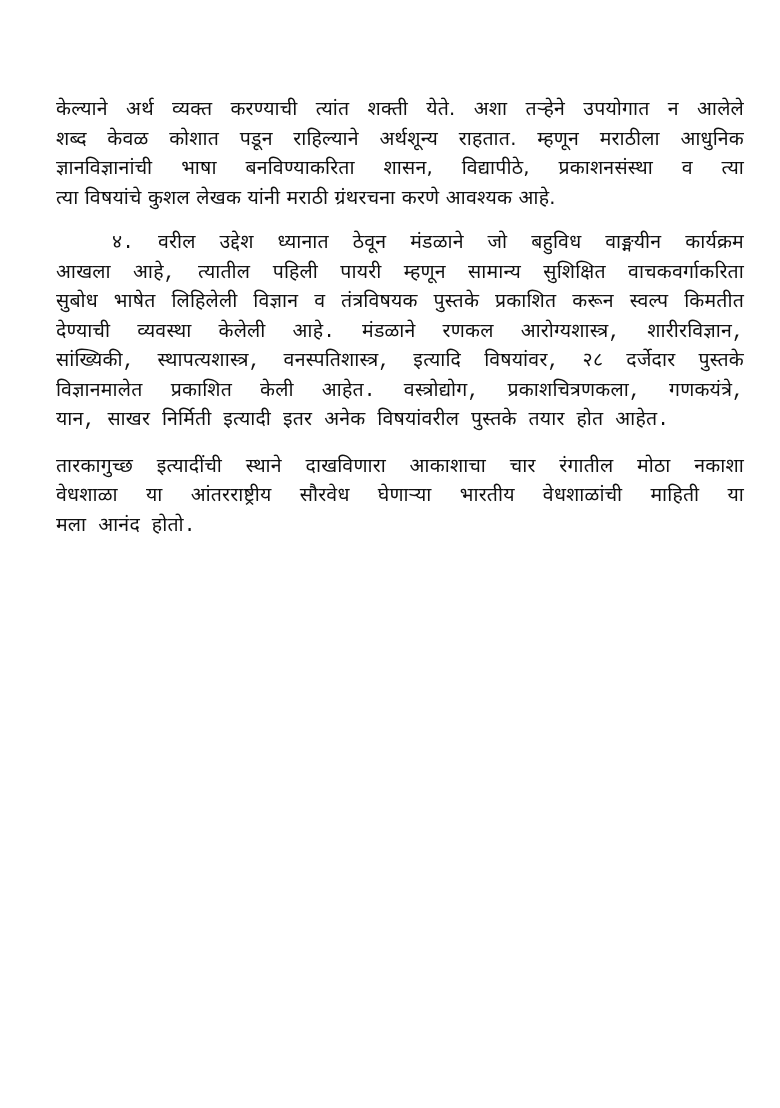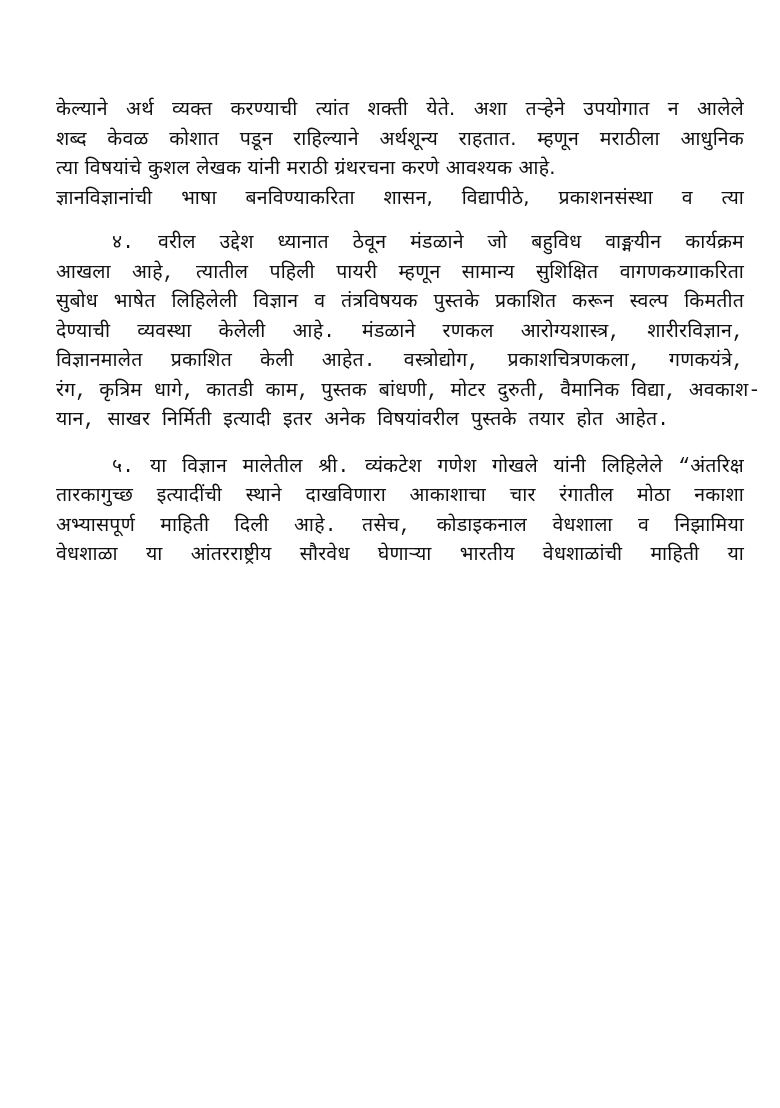--- a/index.html
+++ b/index.html
@@ -46,34 +46,33 @@
     }
   </style>
 </head>
 <body>
 
 <div class="page">
 
   <p class="para">
     <span class="line">केल्याने अर्थ व्यक्त करण्याची त्यांत शक्ती येते. अशा तऱ्हेने उपयोगात न आलेले</span>
     <span class="line">शब्द केवळ कोशात पडून राहिल्याने अर्थशून्य राहतात. म्हणून मराठीला आधुनिक</span>
+    <span class="line">ज्ञानविज्ञानांची भाषा बनविण्याकरिता शासन, विद्यापीठे, प्रकाशनसंस्था व त्या</span>
     <span class="line last">त्या विषयांचे कुशल लेखक यांनी मराठी ग्रंथरचना करणे आवश्यक आहे.</span>
-    <span class="line">ज्ञानविज्ञानांची भाषा बनविण्याकरिता शासन, विद्यापीठे, प्रकाशनसंस्था व त्या</span>
   </p>
 
   <p class="para">
     <span class="line indent">४. वरील उद्देश ध्यानात ठेवून मंडळाने जो बहुविध वाङ्मयीन कार्यक्रम</span>
-    <span class="line">आखला आहे, त्यातील पहिली पायरी म्हणून सामान्य सुशिक्षित वागणकय्गाकरिता</span>
+    <span class="line">आखला आहे, त्यातील पहिली पायरी म्हणून सामान्य सुशिक्षित वाचकवर्गाकरिता</span>
     <span class="line">सुबोध भाषेत लिहिलेली विज्ञान व तंत्रविषयक पुस्तके प्रकाशित करून स्वल्प किमतीत</span>
     <span class="line">देण्याची व्यवस्था केलेली आहे. मंडळाने रणकल आरोग्यशास्त्र, शारीरविज्ञान,</span>
+    <span class="line">सांख्यिकी, स्थापत्यशास्त्र, वनस्पतिशास्त्र, इत्यादि विषयांवर, २८ दर्जेदार पुस्तके</span>
     <span class="line">विज्ञानमालेत प्रकाशित केली आहेत. वस्त्रोद्योग, प्रकाशचित्रणकला, गणकयंत्रे,</span>
-    <span class="line">रंग, कृत्रिम धागे, कातडी काम, पुस्तक बांधणी, मोटर दुरुती, वैमानिक विद्या, अवकाश-</span>
     <span class="line last">यान, साखर निर्मिती इत्यादी इतर अनेक विषयांवरील पुस्तके तयार होत आहेत.</span>
   </p>
 
   <p class="para">
-    <span class="line indent">५. या विज्ञान मालेतील श्री. व्यंकटेश गणेश गोखले यांनी लिहिलेले “अंतरिक्ष</span>
     <span class="line">तारकागुच्छ इत्यादींची स्थाने दाखविणारा आकाशाचा चार रंगातील मोठा नकाशा</span>
-    <span class="line">अभ्यासपूर्ण माहिती दिली आहे. तसेच, कोडाइकनाल वेधशाला व निझामिया</span>
     <span class="line">वेधशाळा या आंतरराष्ट्रीय सौरवेध घेणाऱ्या भारतीय वेधशाळांची माहिती या</span>
+    <span class="line last">मला आनंद होतो.</span>
   </p>
 
 </div>
 
 </body></html>

